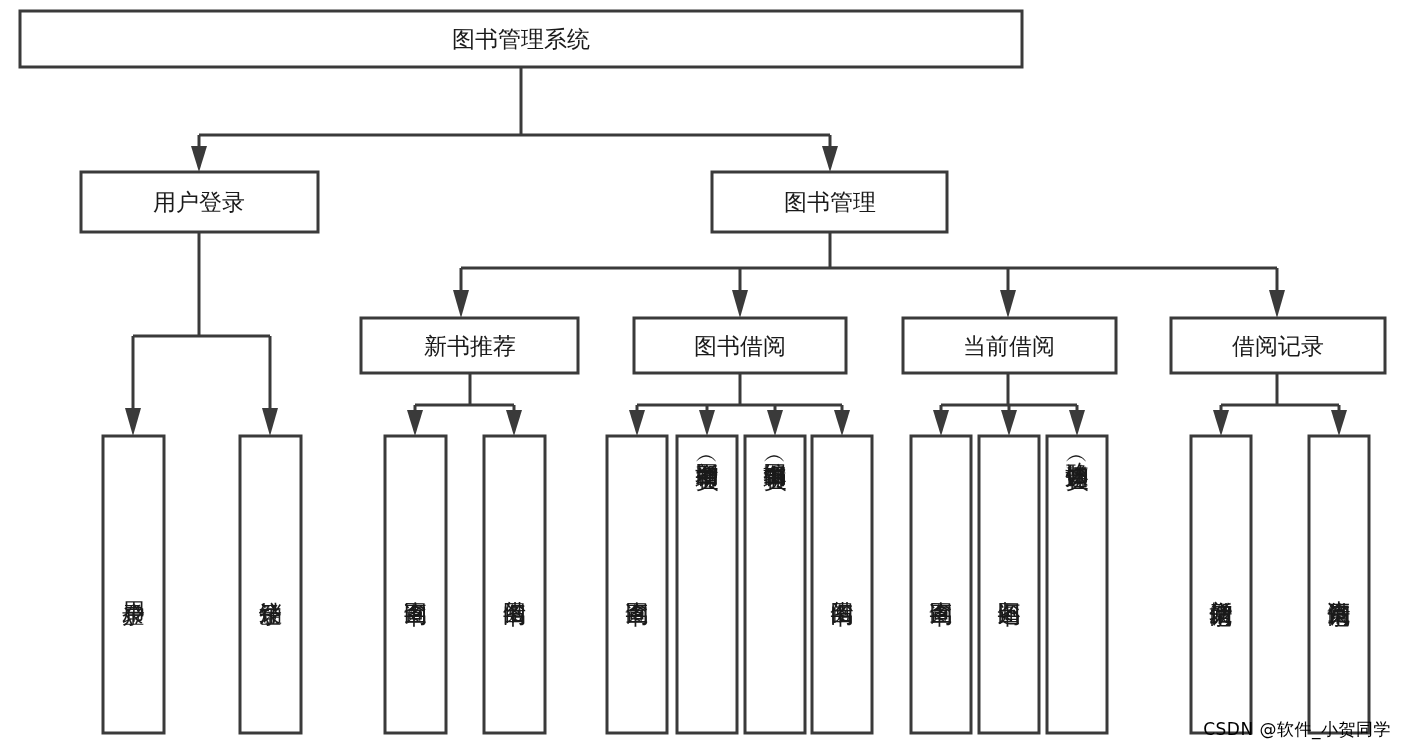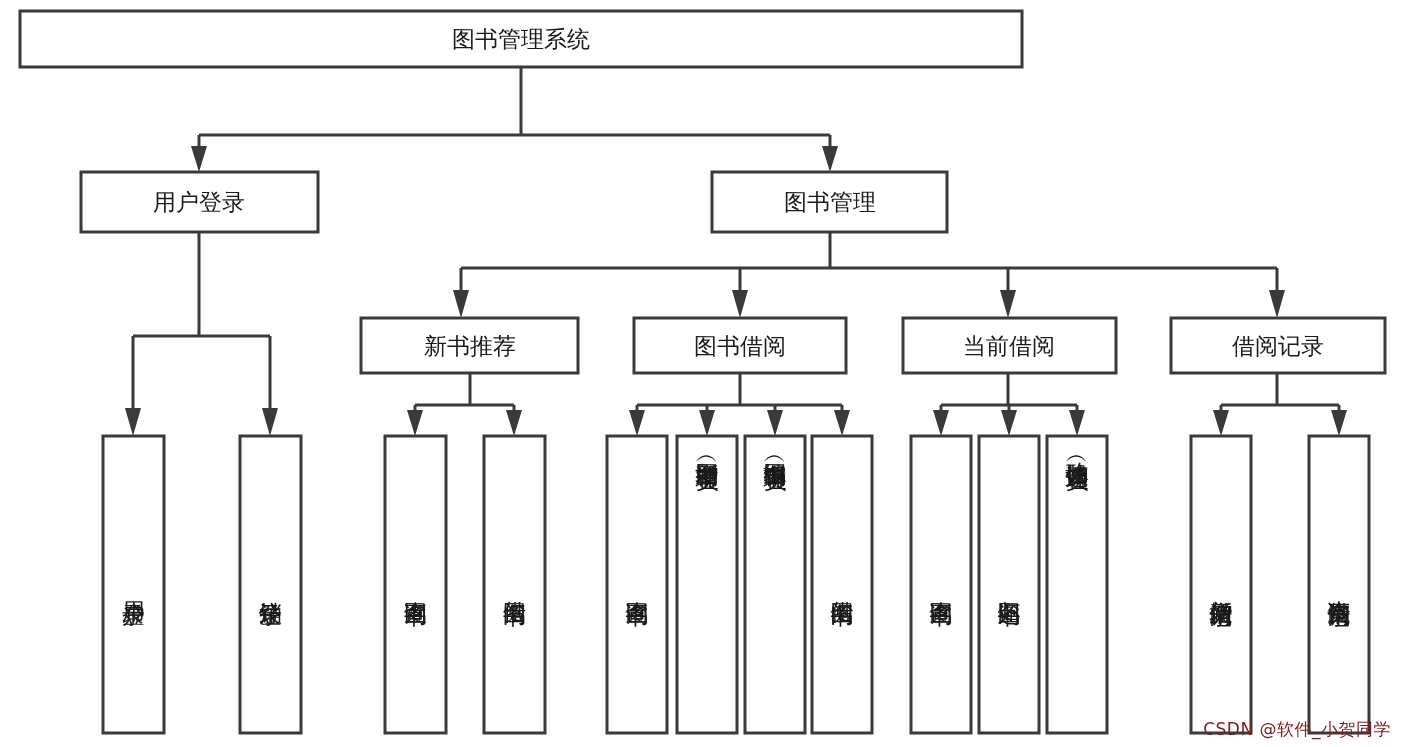--- a/index.html
+++ b/index.html
@@ -67,21 +67,21 @@
     letter-spacing: 1px;
     white-space: nowrap;
     text-align: center;
   }
   .watermark {
     position: absolute;
     right: 14px;
     bottom: 6px;
     font-family: "DejaVu Sans", "Liberation Sans", sans-serif;
     font-size: 17px;
-    color: #7f1d1d;
+    color: #000000;
     white-space: nowrap;
     letter-spacing: 0.5px;
   }
 </style>
 </head>
 <body>
 
 <div id="diagram-root">
 
   <svg class="diagram-canvas" viewBox="0 0 1405 747" xmlns="http://www.w3.org/2000/svg">

